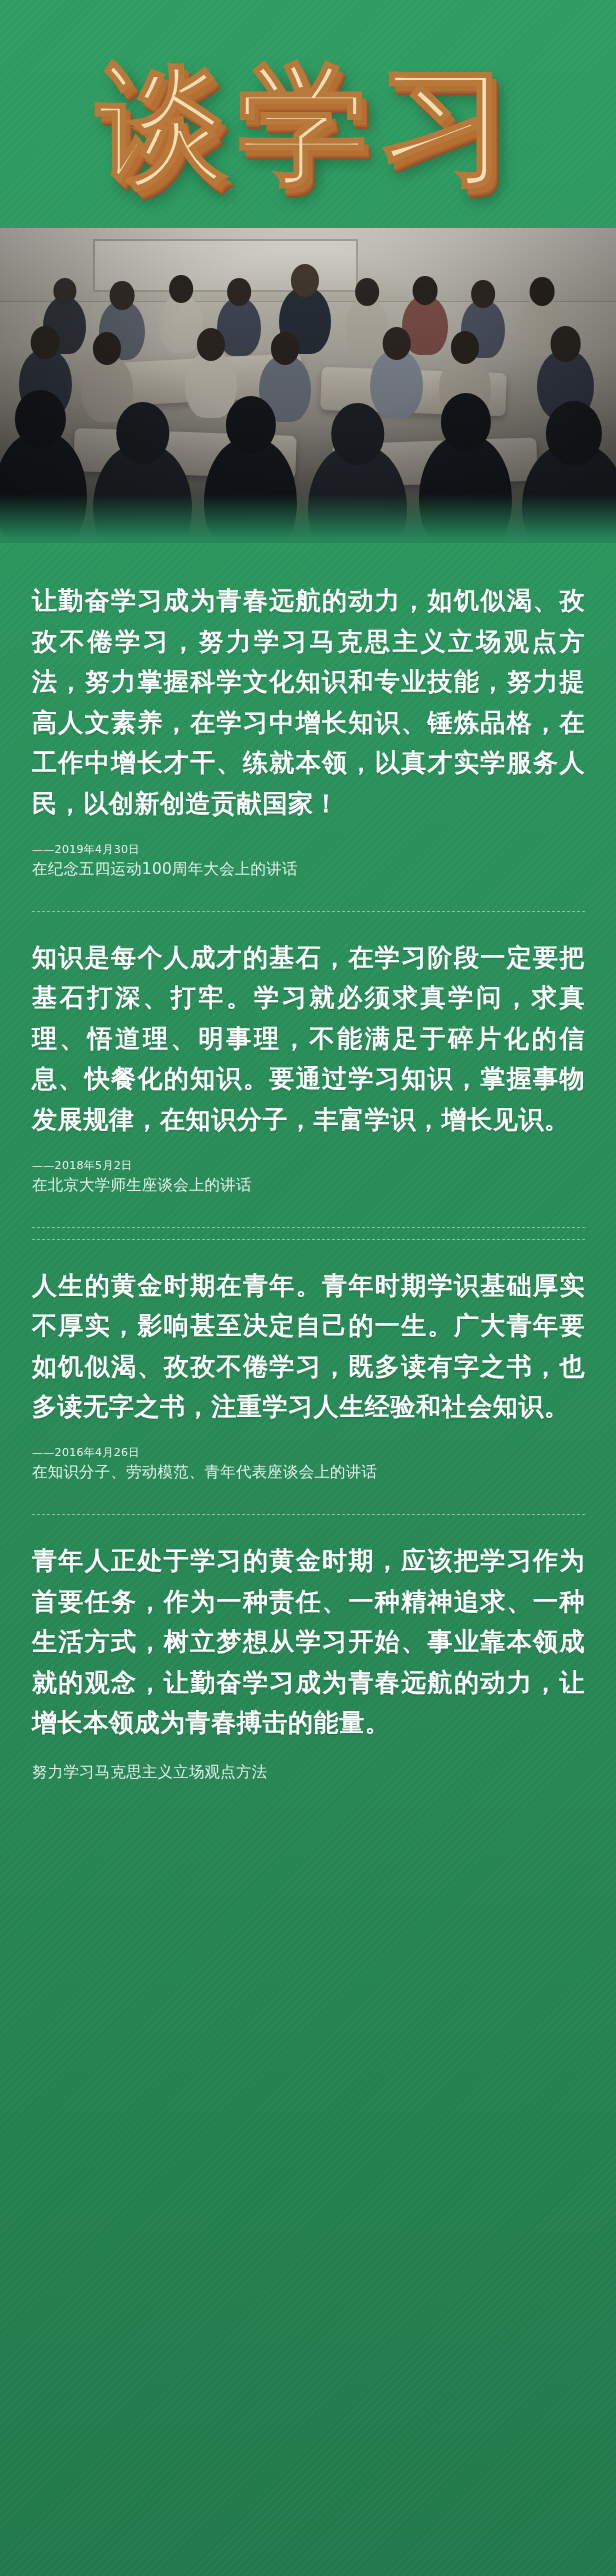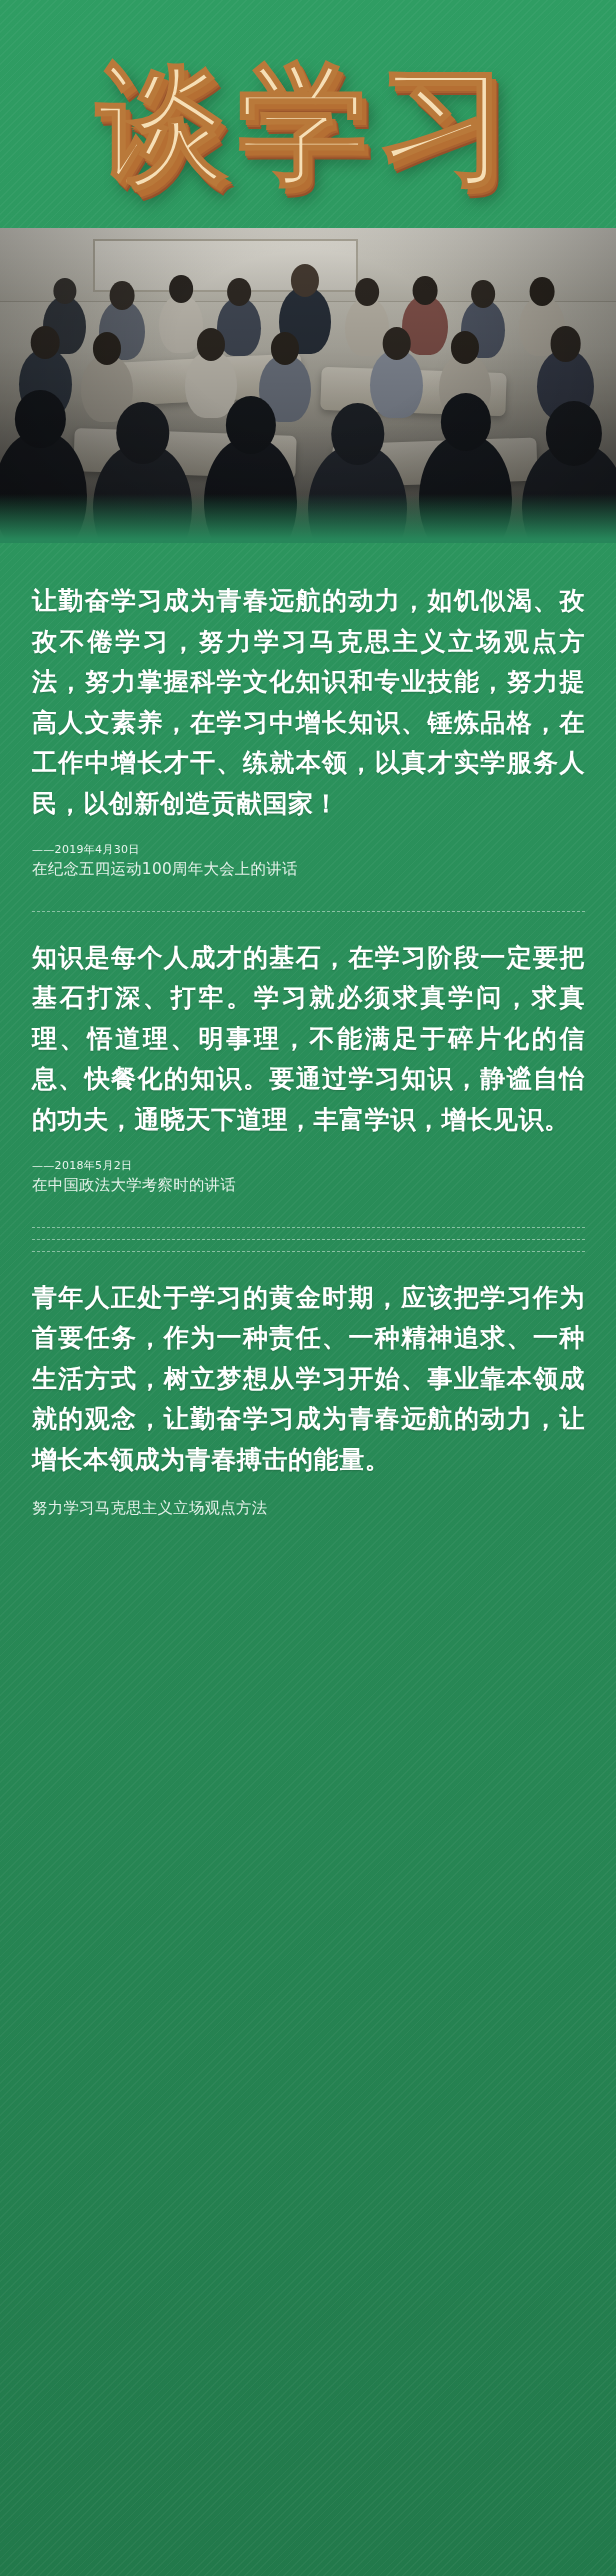--- a/index.html
+++ b/index.html
@@ -266,30 +266,37 @@
     <div class="quote">
       <div class="quote-text">让勤奋学习成为青春远航的动力，如饥似渴、孜孜不倦学习，努力学习马克思主义立场观点方法，努力掌握科学文化知识和专业技能，努力提高人文素养，在学习中增长知识、锤炼品格，在工作中增长才干、练就本领，以真才实学服务人民，以创新创造贡献国家！</div>
       <div class="attrib">
         <div class="date">——2019年4月30日</div>
         <div class="occasion">在纪念五四运动100周年大会上的讲话</div>
       </div>
     </div>
     <div class="divider"></div>
 
     <div class="quote">
-      <div class="quote-text">知识是每个人成才的基石，在学习阶段一定要把基石打深、打牢。学习就必须求真学问，求真理、悟道理、明事理，不能满足于碎片化的信息、快餐化的知识。要通过学习知识，静谧自怡的功夫，通晓天下道理，丰富学识，增长见识。</div>
+      <div class="quote-text">知识是每个人成才的基石，在学习阶段一定要把基石打深、打牢。学习就必须求真学问，求真理、悟道理、明事理，不能满足于碎片化的信息、快餐化的知识。要通过学习知识，掌握事物发展规律，在知识分子，丰富学识，增长见识。</div>
       <div class="attrib">
         <div class="date">——2018年5月2日</div>
-        <div class="occasion">在中国政法大学考察时的讲话</div>
+        <div class="occasion">在北京大学师生座谈会上的讲话</div>
       </div>
     </div>
     <div class="divider"></div>
 
     <div class="divider"></div>
 
+    <div class="quote">
+      <div class="quote-text">人生的黄金时期在青年。青年时期学识基础厚实不厚实，影响甚至决定自己的一生。广大青年要如饥似渴、孜孜不倦学习，既多读有字之书，也多读无字之书，注重学习人生经验和社会知识。</div>
+      <div class="attrib">
+        <div class="date">——2016年4月26日</div>
+        <div class="occasion">在知识分子、劳动模范、青年代表座谈会上的讲话</div>
+      </div>
+    </div>
     <div class="divider"></div>
 
     <div class="quote">
       <div class="quote-text">青年人正处于学习的黄金时期，应该把学习作为首要任务，作为一种责任、一种精神追求、一种生活方式，树立梦想从学习开始、事业靠本领成就的观念，让勤奋学习成为青春远航的动力，让增长本领成为青春搏击的能量。</div>
       <div class="attrib">
         <div class="occasion">努力学习马克思主义立场观点方法</div>
       </div>
     </div>
 
   </div>

